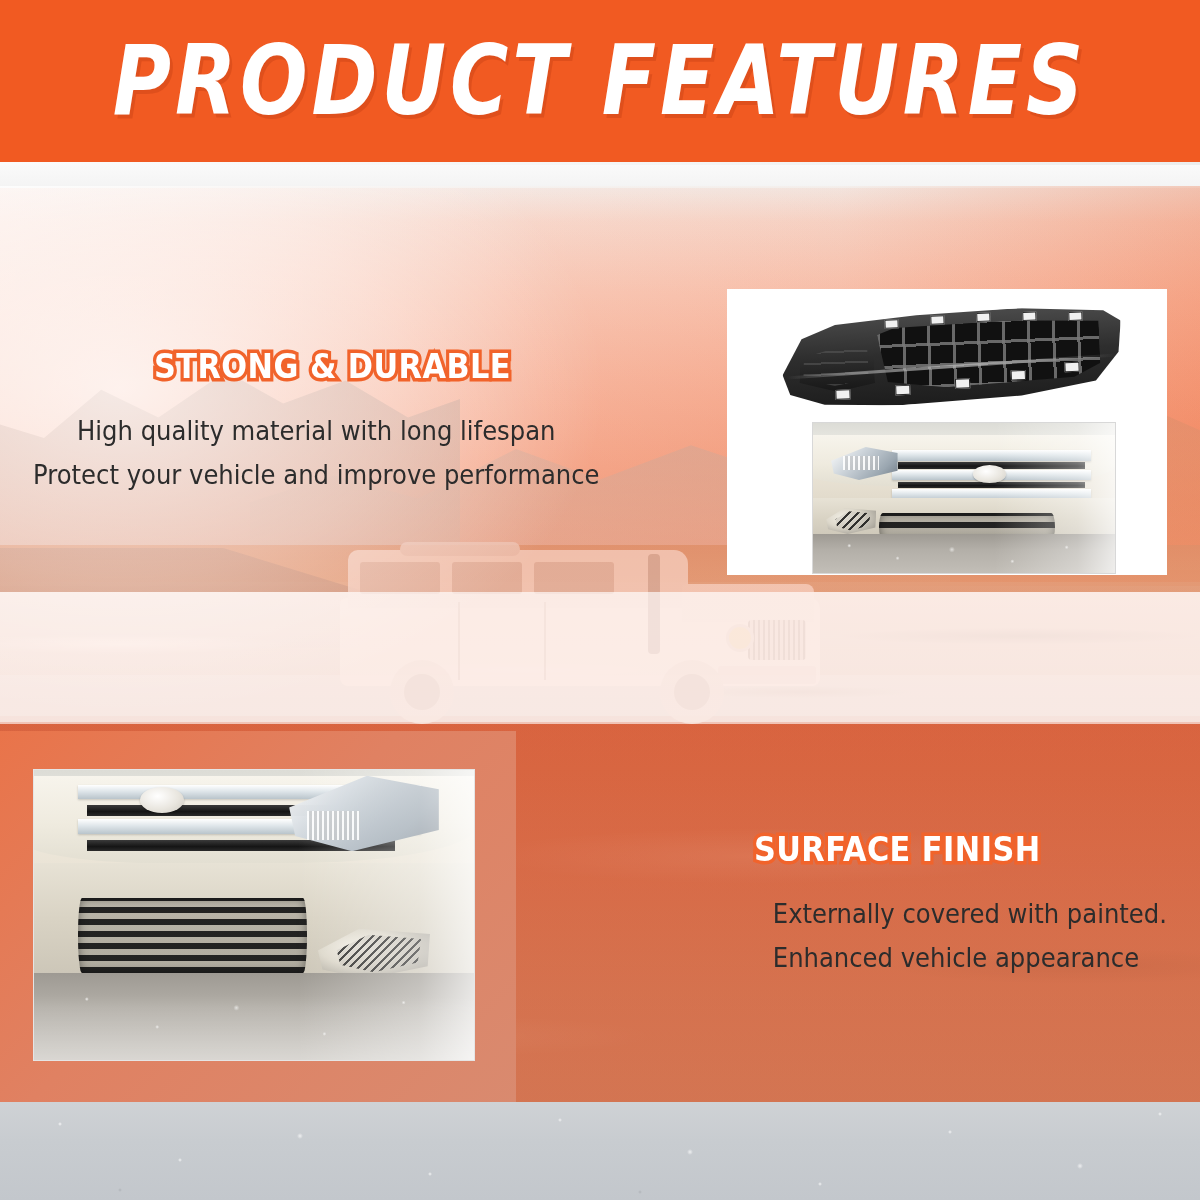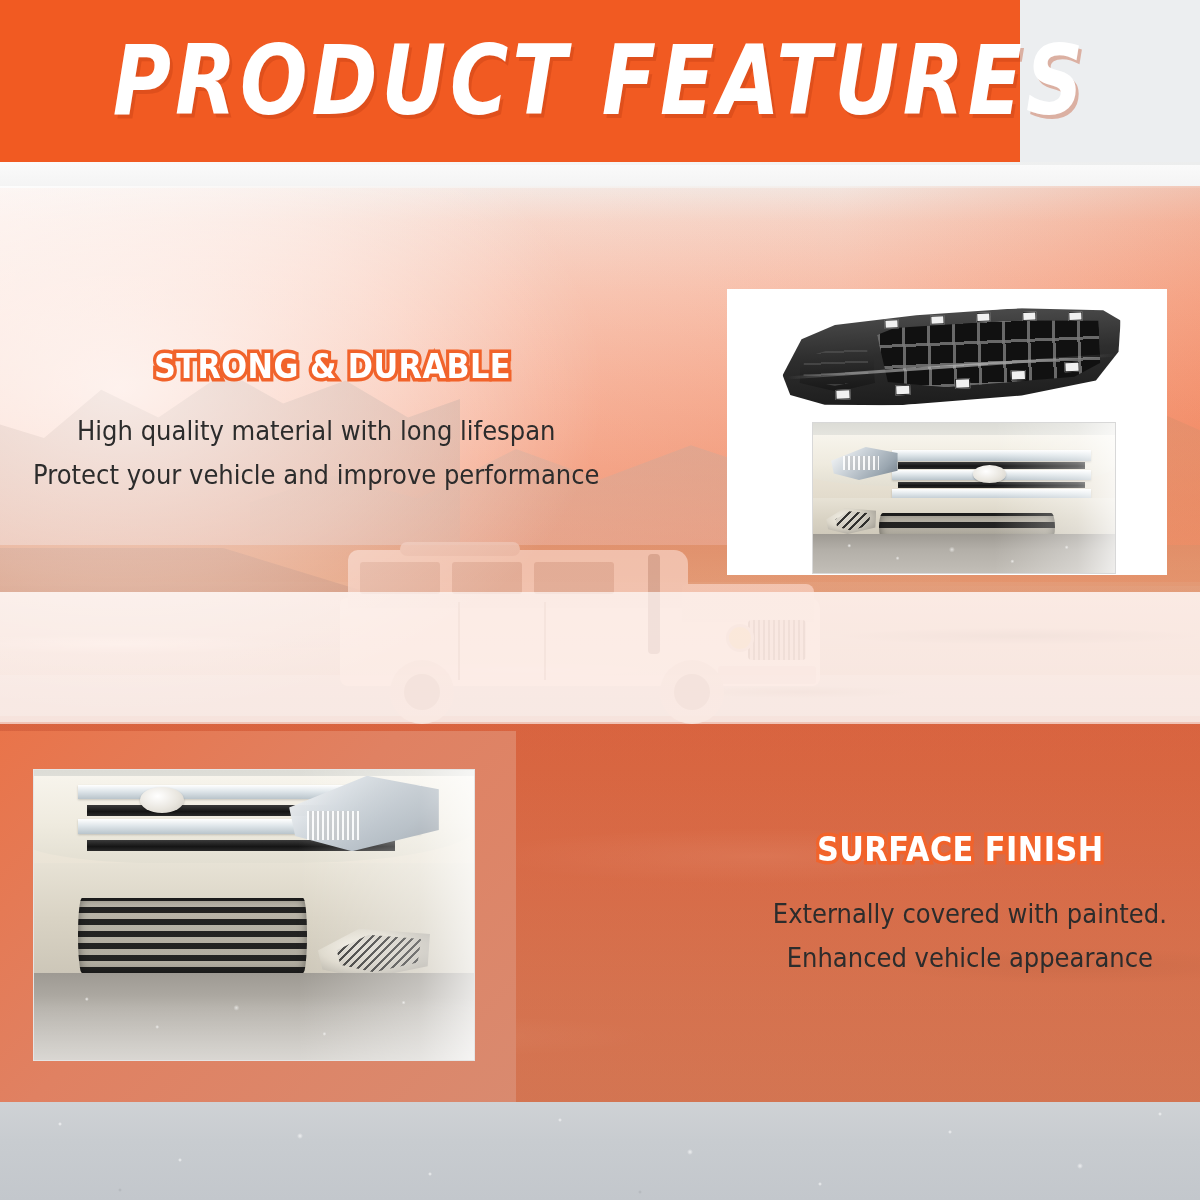--- a/index.html
+++ b/index.html
@@ -303,21 +303,21 @@
     width: 680px; height: 560px;
     background: radial-gradient(ellipse 620px 420px at 120px 200px,
        rgba(255,255,255,0.72) 0%, rgba(255,255,255,0.35) 45%, rgba(255,255,255,0) 78%);
     pointer-events: none;
   }
 
   
   .header-band {
     position: absolute;
     left: 0; top: 0;
-    width: 1020px; height: 162px;
+    width: 1200px; height: 162px;
     background: #f15a22;
     z-index: 30;
   }
   .header-title {
     position: absolute;
     left: 0; top: 0;
     width: 1200px; height: 162px;
     display: flex;
     align-items: center;
     justify-content: center;
@@ -379,21 +379,21 @@
   }
 
   #feature-strong {
     left: 33px;
     top: 350px;
     text-align: center;
   }
   #feature-surface {
     right: 33px;
     top: 833px;
-    text-align: center;
+    text-align: left;
   }
 
   
 
   
   .panel-top {
     position: absolute;
     left: 727px; top: 289px;
     width: 440px; height: 286px;
     background: #ffffff;

